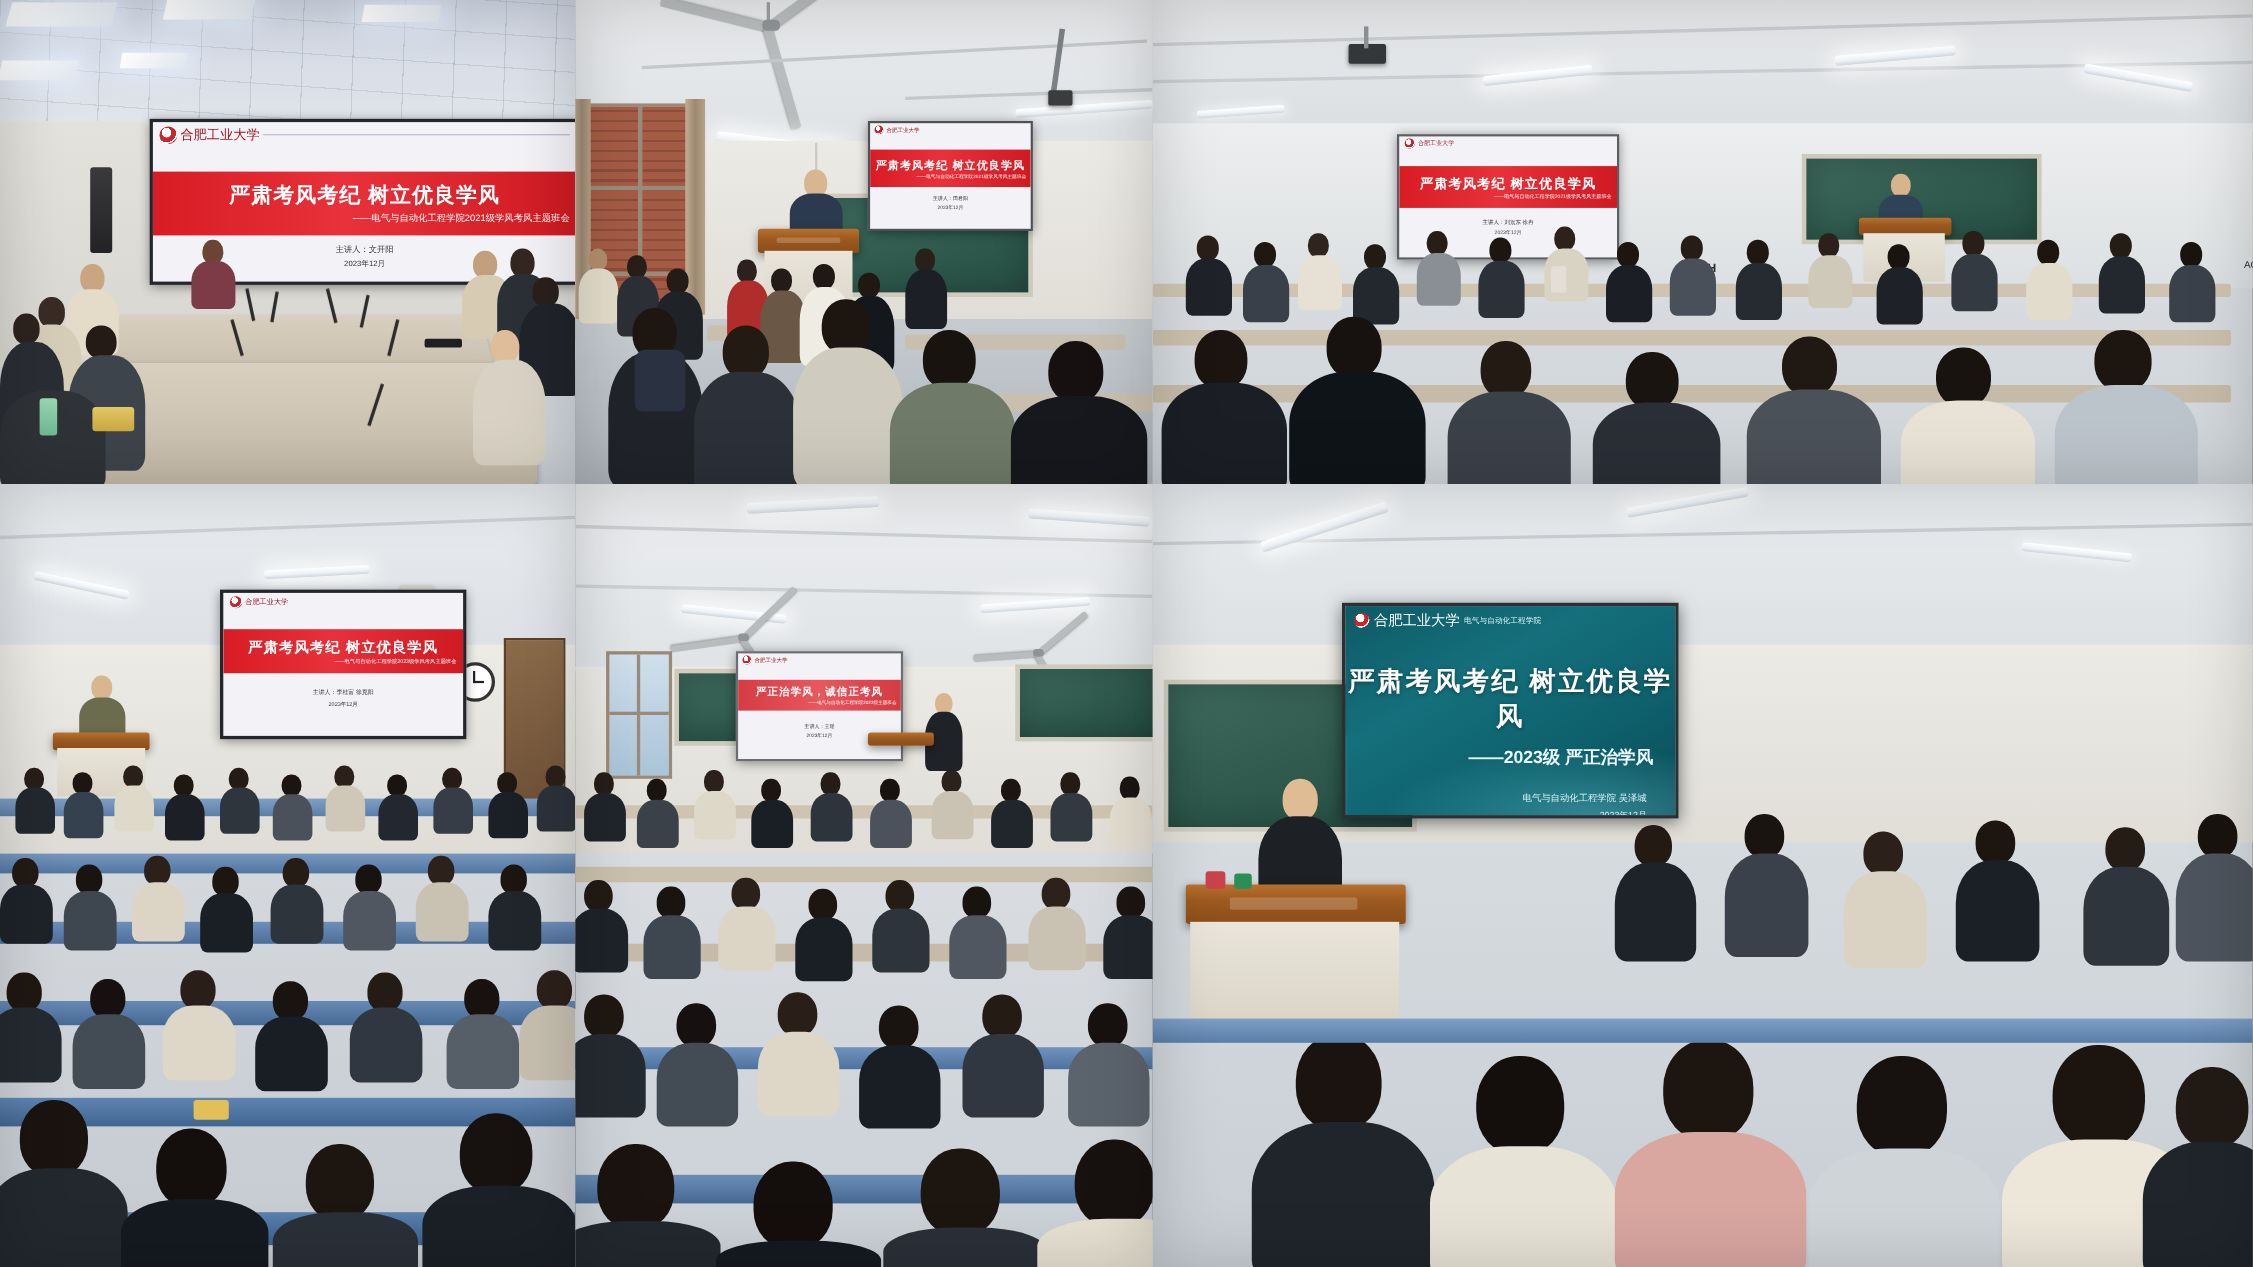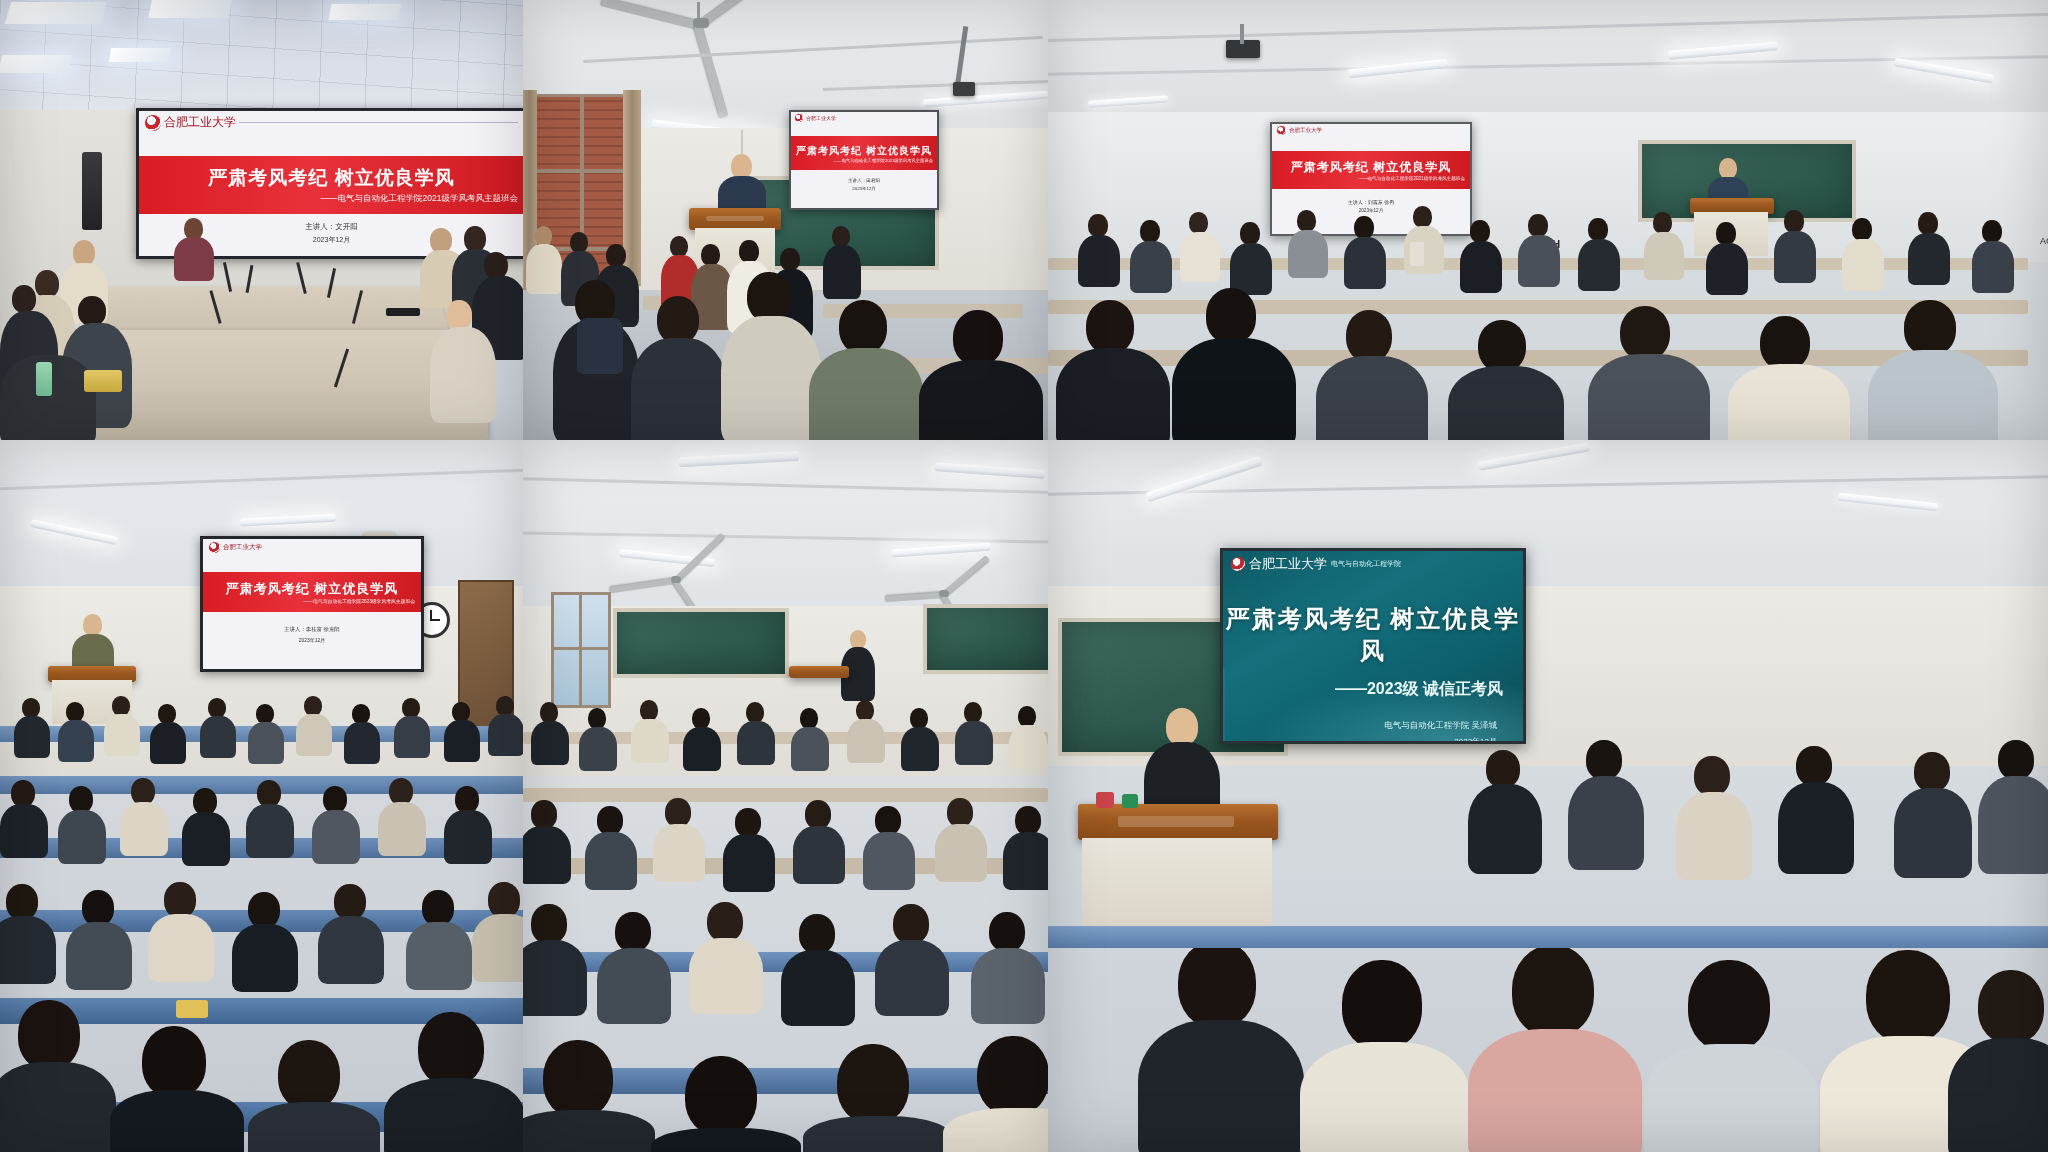--- a/index.html
+++ b/index.html
@@ -598,20 +598,33 @@
       <div class="hub" style="left:0;top:0;width:10px;height:7px;"></div>
     </div>
     <div class="wall" style="top:166px;height:170px;background:linear-gradient(180deg,#eceae5,#dfddd6);"></div>
     <div class="window" style="left:28px;top:152px;width:54px;height:110px;background:linear-gradient(180deg,#cfe0ec,#a9c4d8);">
       <div class="mull" style="left:25px;top:0;width:3px;height:100%;"></div>
       <div class="mull" style="left:0;top:52px;width:100%;height:3px;"></div>
     </div>
     <div class="chalkboard" style="left:90px;top:168px;width:168px;height:62px;"></div>
     <div class="chalkboard" style="left:400px;top:164px;width:124px;height:62px;"></div>
 
+    <div class="screen" style="left:146px;top:152px;width:148px;height:96px;border:2px solid #6a6d71;">
+      <div class="logo-row" style="padding:2px 4px;">
+        <div class="seal" style="width:8px;height:8px;"></div>
+        <div class="uni" style="font-size:5px;">合肥工业大学</div>
+      </div>
+      <div style="height:12px;"></div>
+      <div class="redband" style="height:28px;background:linear-gradient(90deg,#d63b43,#e8585f 50%,#d43a42);">
+        <div class="t1" style="font-size:9.5px;">严正治学风，诚信正考风</div>
+        <div class="t2" style="font-size:4.2px;align-self:flex-end;margin-right:4px;">——电气与自动化工程学院2022级主题班会</div>
+      </div>
+      <div class="sub-lines" style="font-size:4.6px;margin-top:12px;">主讲人：王瑶</div>
+      <div class="sub-lines" style="font-size:4.4px;margin-top:3px;">2023年12月</div>
+    </div>
 
     <div class="person" style="left:318px;top:190px;width:32px;height:68px;">
       <div class="head" style="left:9px;top:0;width:16px;height:19px;background:#d9b68f;"></div>
       <div class="body" style="left:0;top:17px;width:34px;height:54px;background:#1f2227;"></div>
     </div>
     <div class="podium" style="left:266px;top:226px;width:60px;height:12px;"></div>
 
     <div class="desk" style="left:0;top:292px;width:525px;height:12px;background:#cfc4b1;"></div>
     <div class="desk" style="left:0;top:348px;width:525px;height:14px;background:#cbc0ad;"></div>
     <div class="desk" style="left:0;top:418px;width:525px;height:16px;background:#c6bba8;"></div>
@@ -750,21 +763,21 @@
     <div class="chalkboard" style="left:10px;top:178px;width:222px;height:130px;"></div>
 
     <div class="teal-slide" style="left:172px;top:108px;width:300px;height:190px;border:3px solid #2b3035;">
       <div class="hdr">
         <div class="seal" style="width:14px;height:14px;"></div>
         <div style="color:#fff;font-family:'Liberation Serif',serif;font-size:13px;white-space:nowrap;">合肥工业大学</div>
         <div style="color:#d6f2f7;font-size:7px;white-space:nowrap;">电气与自动化工程学院</div>
       </div>
       <div class="teal-deco"></div>
       <div class="big" style="font-size:24px;margin-top:26px;position:relative;z-index:2;">严肃考风考纪 树立优良学风</div>
-      <div class="sub" style="font-size:16px;margin-top:12px;padding-right:20px;position:relative;z-index:2;font-weight:bold;">——2023级 诚信正考风</div>
+      <div class="sub" style="font-size:16px;margin-top:12px;padding-right:20px;position:relative;z-index:2;font-weight:bold;">——2023级 严正治学风</div>
       <div class="by" style="font-size:8.5px;margin-top:20px;padding-right:26px;position:relative;z-index:2;">电气与自动化工程学院 吴泽城</div>
       <div class="by" style="font-size:8px;margin-top:4px;padding-right:26px;position:relative;z-index:2;">2023年12月</div>
     </div>
 
     <div class="person" style="left:96px;top:268px;width:72px;height:120px;">
       <div class="head" style="left:22px;top:0;width:32px;height:38px;background:#dfbc94;"></div>
       <div class="body" style="left:0;top:34px;width:76px;height:92px;background:#1d2126;"></div>
     </div>
     <div class="podium" style="left:30px;top:364px;width:200px;height:36px;">
       <div class="plate" style="left:20%;top:34%;width:58%;height:30%;"></div>

